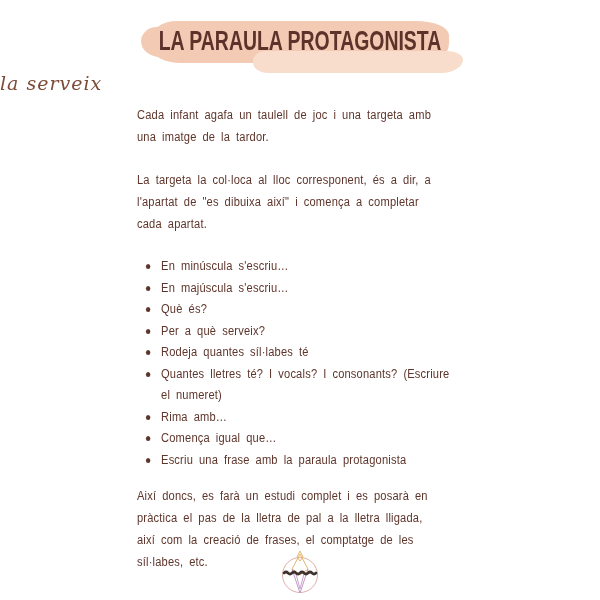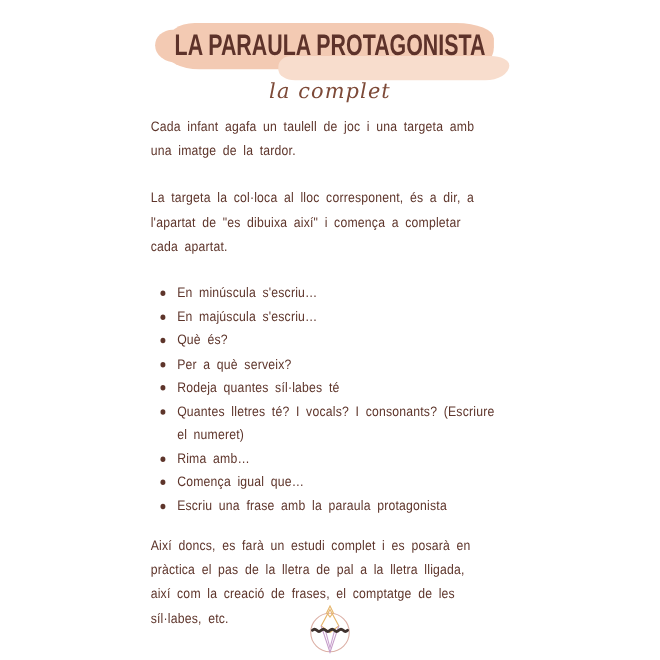--- a/index.html
+++ b/index.html
@@ -4,21 +4,21 @@
 <style>
   html,body{margin:0;padding:0;}
   body{
     width:600px;height:600px;background:#ffffff;
     font-family:"Liberation Sans",sans-serif;
     color:#5e352b;overflow:hidden;position:relative;
   }
   .page{width:600px;height:600px;position:relative;background:#ffffff;}
 
   
-  .header{position:absolute;top:0;left:0;width:600px;text-align:center;}
+  .header{position:absolute;top:0;left:0;width:600px;}
   .brush{
     position:relative;width:286px;height:42px;margin:21px auto 0 auto;
   }
   .brush-bg{
     position:absolute;left:-6px;top:0;width:298px;height:42px;
     background:#f3cab3;
     border-radius:26px 34px 22px 30px / 18px 14px 20px 16px;
   }
   .brush-bg::before{ 
     content:"";position:absolute;right:-14px;bottom:-10px;width:210px;height:22px;
@@ -61,21 +61,21 @@
 </head>
 <body>
 
 <div class="page">
 
   <div class="header">
     <div class="brush">
       <div class="brush-bg"></div>
       <h1 class="title">LA PARAULA PROTAGONISTA</h1>
     </div>
-    <h2 class="subtitle">la complet</h2>
+    <h2 class="subtitle">la serveix</h2>
   </div>
 
   <div class="content">
     <p class="para">Cada infant agafa un taulell de joc i una targeta amb
 una imatge de la tardor.</p>
     <p class="para">La targeta la col·loca al lloc corresponent, és a dir, a
 l'apartat de "es dibuixa així" i comença a completar
 cada apartat.</p>
     <ul class="bullets">
       <li>En minúscula s'escriu…</li>

